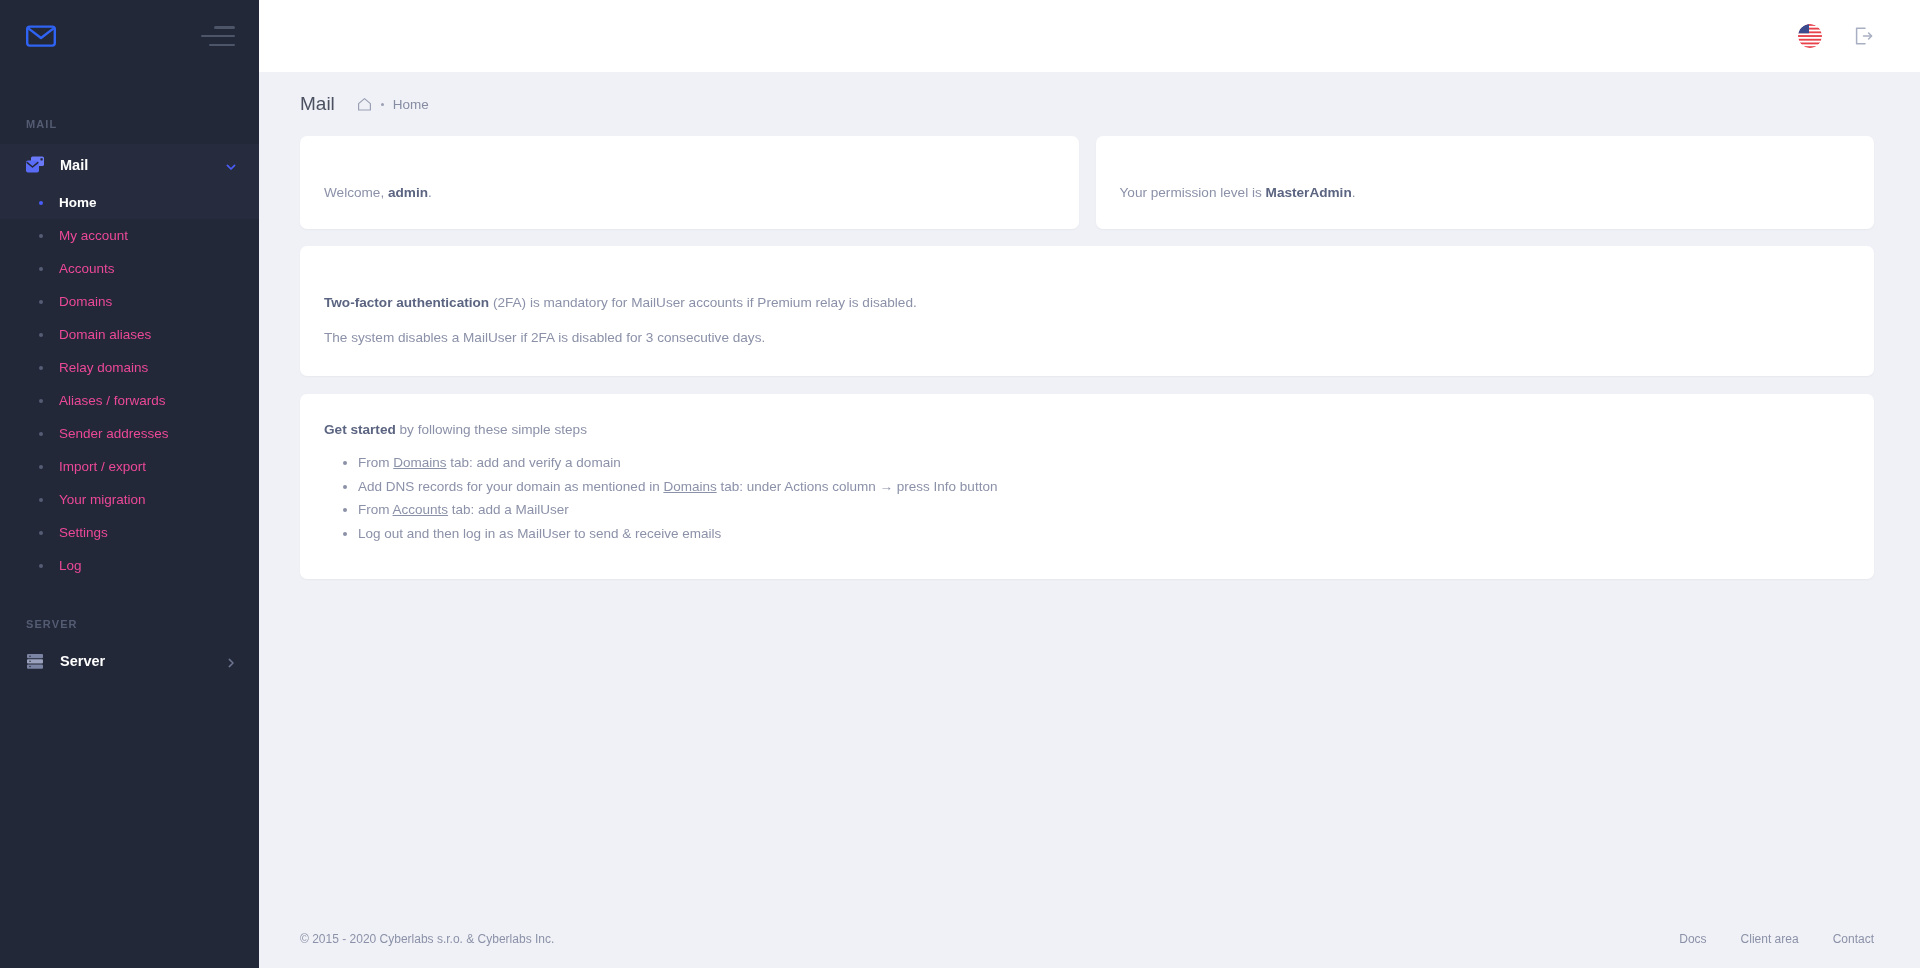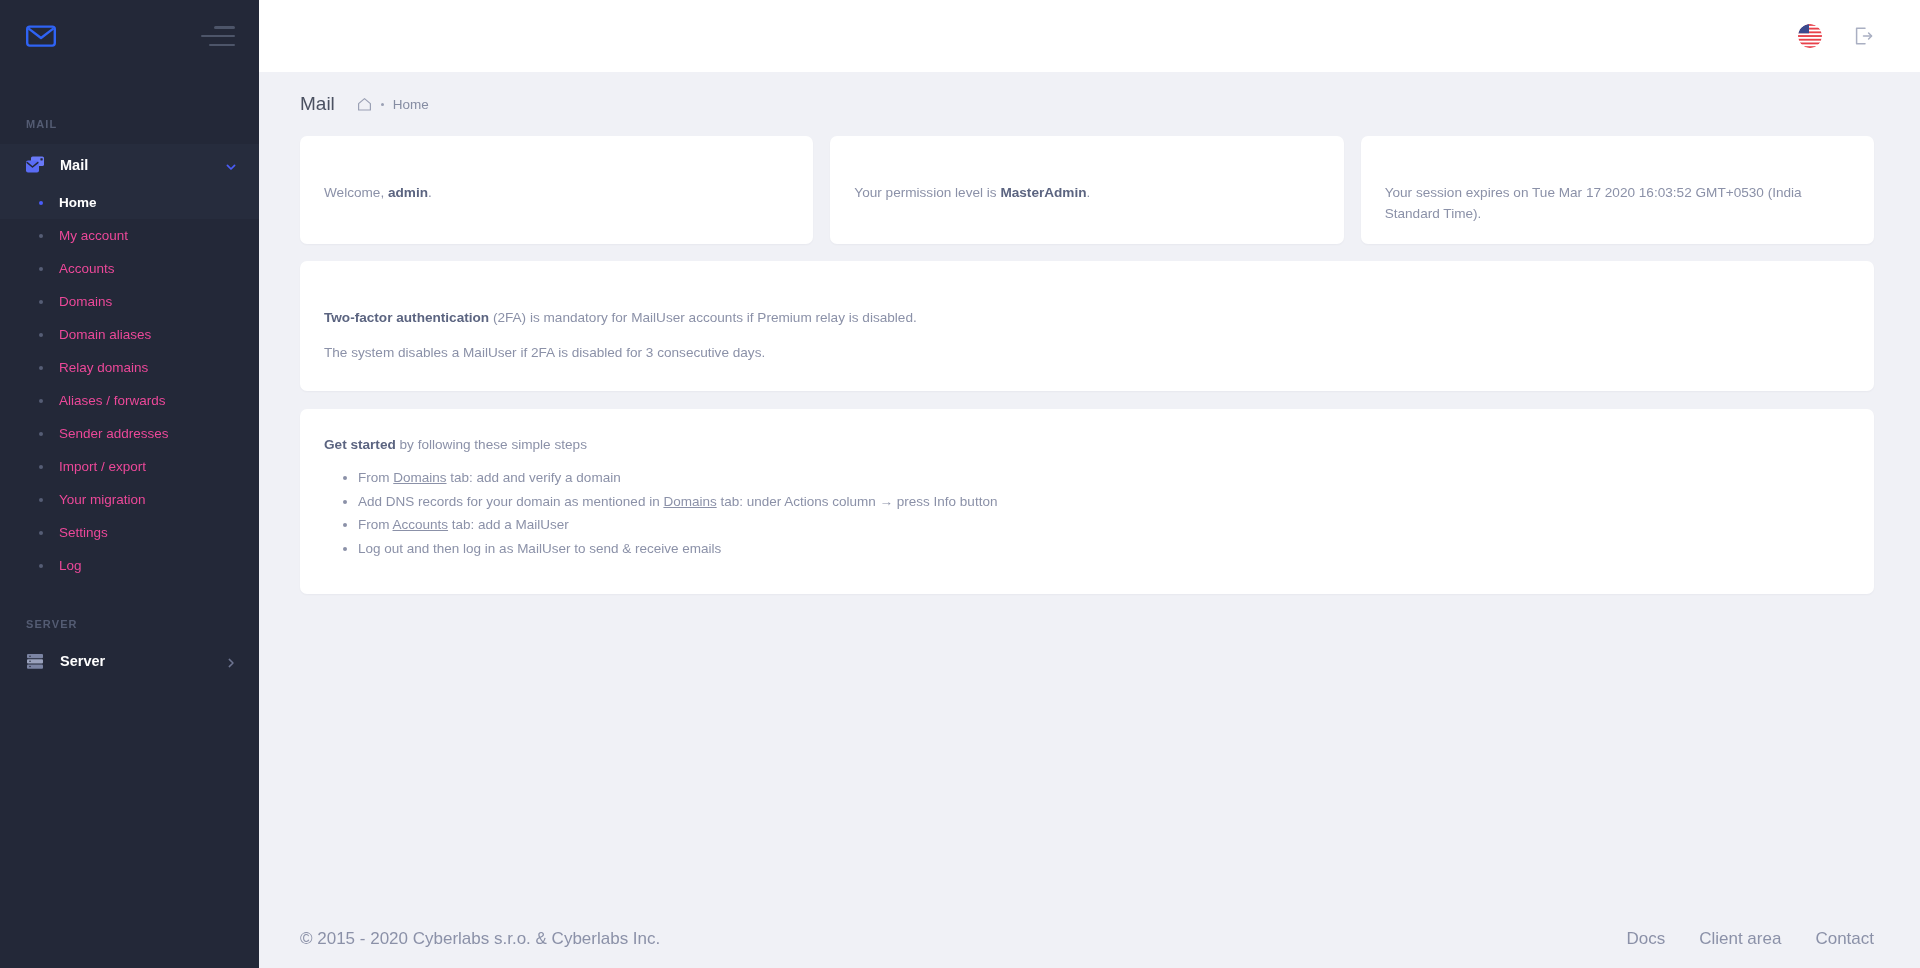--- a/index.html
+++ b/index.html
@@ -174,21 +174,21 @@
   }
   .steps .it { }
 
   .footer {
     height: 58px;
     flex: 0 0 58px;
     display: flex;
     align-items: center;
     justify-content: space-between;
     padding: 0 46px 0 41px;
-    font-size: 17px;
+    font-size: 12px;
     color: #8b91a8;
   }
   .footer-links { display: flex; gap: 34px; }
   .footer-links span { cursor: pointer; color: #8b91a8; }
 </style>
 </head>
 <body>
 
 <div class="app">
 
@@ -350,23 +350,20 @@
 
     <div class="content">
 
       <div class="card-row">
         <div class="card third">
           <div class="card-text"><span>Welcome, </span><b>admin</b><span>.</span></div>
         </div>
         <div class="card third">
           <div class="card-text"><span>Your permission level is </span><b>MasterAdmin</b><span>.</span></div>
         </div>
-        <div class="card third">
-          <div class="card-text">Your session expires on Tue Mar 17 2020 16:03:52 GMT+0530 (India Standard Time).</div>
-        </div>
       </div>
 
       <div class="card wide">
         <div class="card-text"><b>Two-factor authentication</b><span> (2FA) is mandatory for MailUser accounts if </span><span class="em">Premium relay</span><span> is disabled.</span></div>
         <div class="card-text notice-line-2">The system disables a MailUser if 2FA is disabled for 3 consecutive days.</div>
       </div>
 
       <div class="card wide started">
         <div class="started-head"><b>Get started</b><span> by following these simple steps</span></div>
         <ul class="steps">

